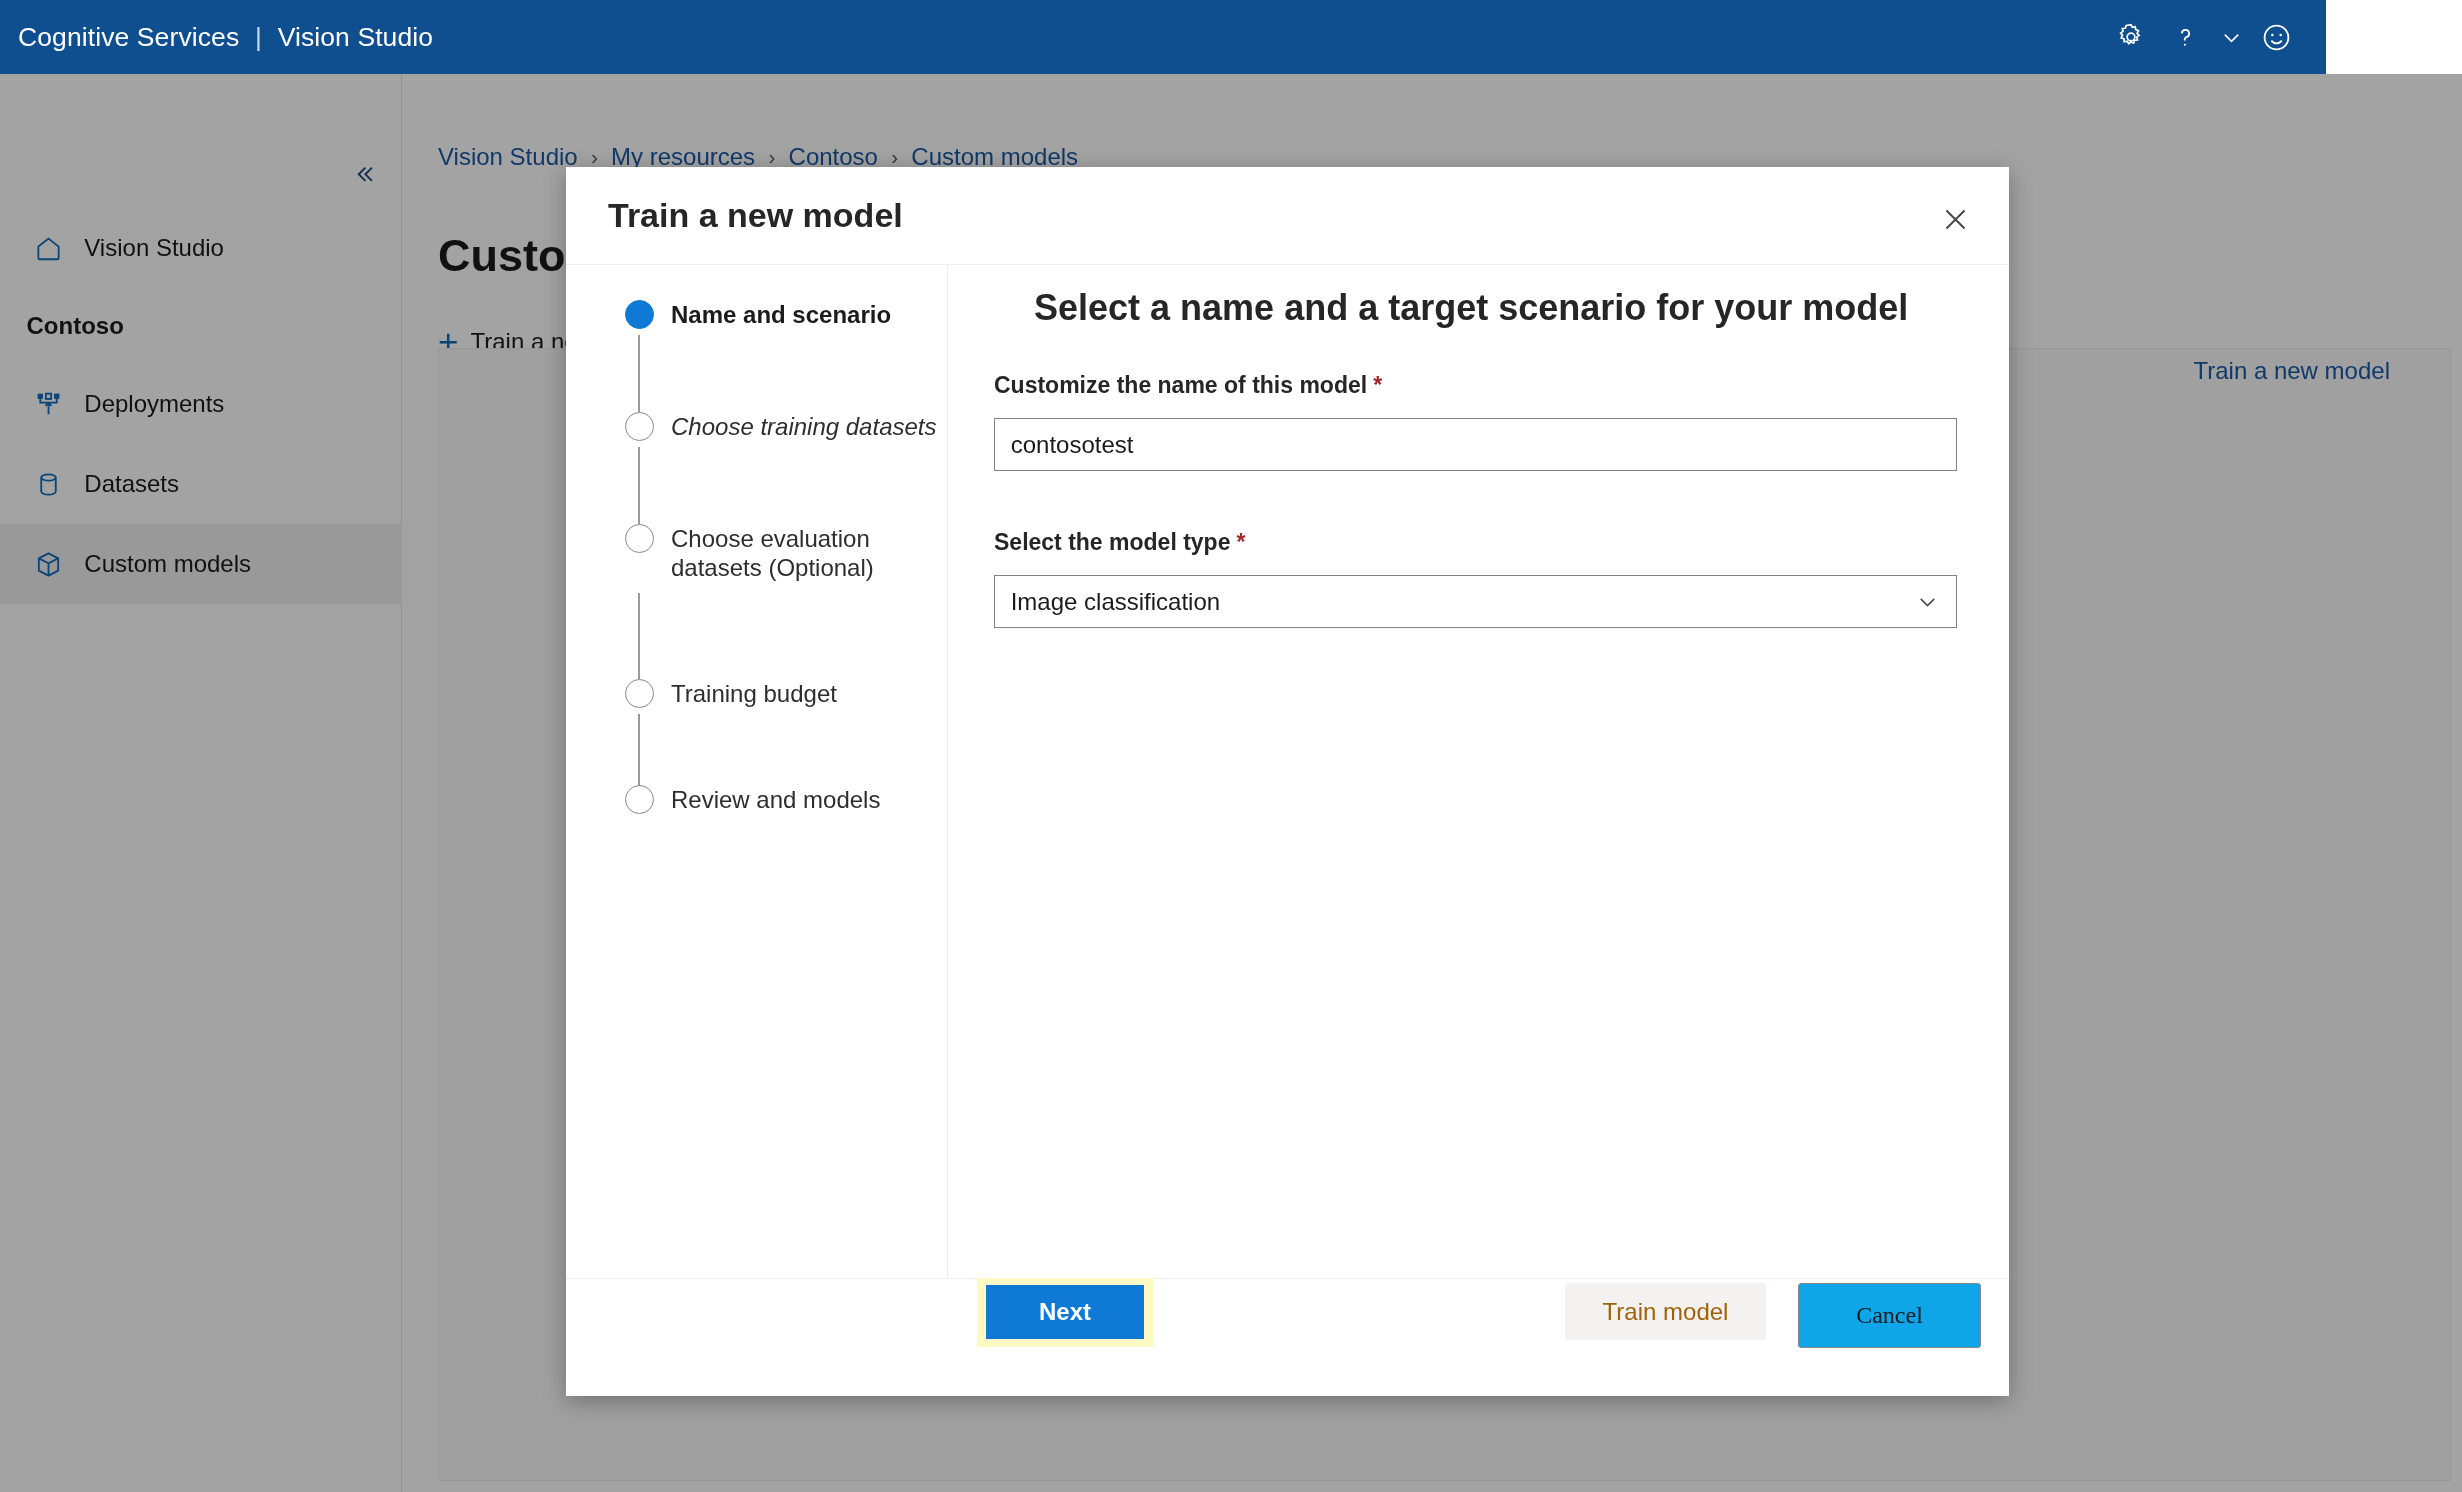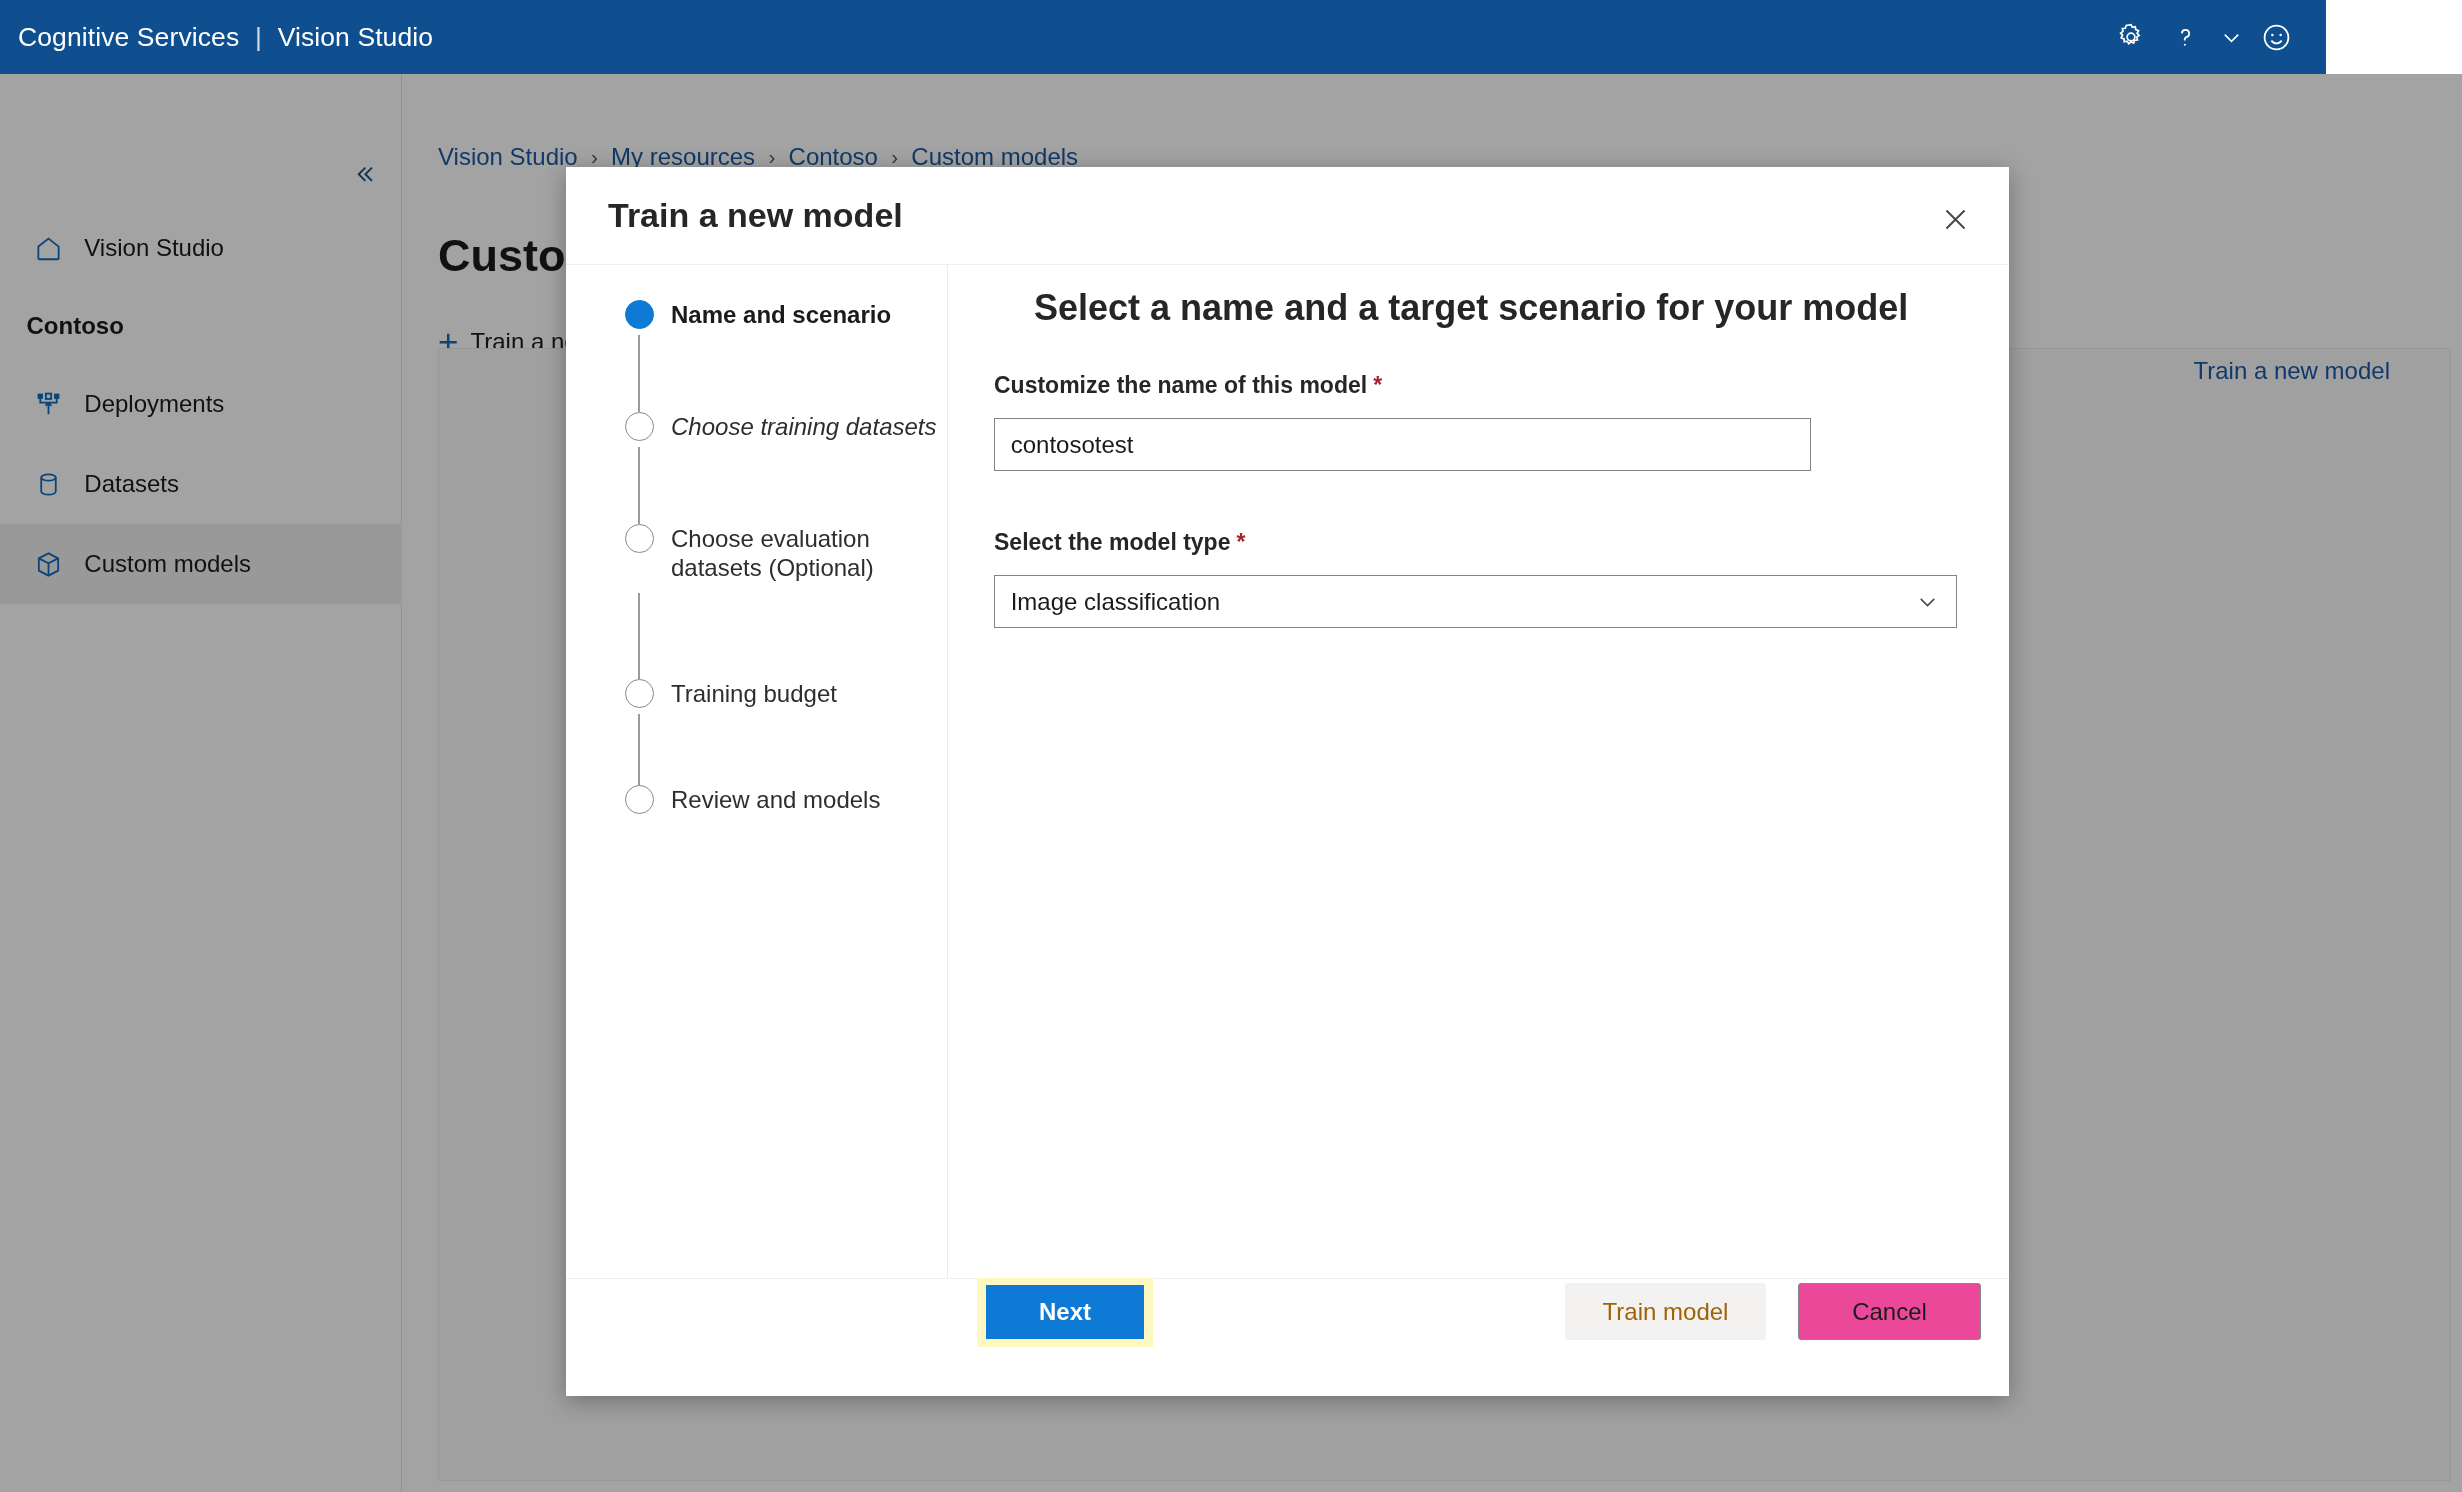--- a/index.html
+++ b/index.html
@@ -171,21 +171,21 @@
     position:absolute; left:46px; top:22px;
     font-size:36px; font-weight:bold; color:#262626; white-space:nowrap;margin-left:40px;
   }
   .field-label {
     position:absolute; left:46px;
     font-size:23px; font-weight:bold; color:#262626; white-space:nowrap;
   }
   .req { color:#a4262c; font-weight:bold; margin-left:6px; }
   .textbox {
     position:absolute; left:46px;
-    width:817px; height:53px;
+    width:963px; height:53px;
     border:1.2px solid #828282; background:#ffffff;
     box-sizing:border-box;
     display:flex; align-items:center;
     padding:0 15.7px;
     font-size:24px; color:#1b1b1b;
   }
   .dropdown {
     position:absolute; left:46px;
     width:963px; height:53px;
     border:1.2px solid #828282; background:#ffffff;
@@ -222,27 +222,27 @@
     position:absolute; right:243px; top:4.2px;
     width:201px; height:57px;
     background:#f3f2f1; color:#a16207;
     font-size:24px;
     display:flex; align-items:center; justify-content:center;
     border-radius:3px; border:none;
     font-family:"Liberation Sans", sans-serif;
   }
   .btn-cancel {
     position:absolute; right:28px; top:4.2px;
-    width:183px; height:57px;
-    background:#ec4899; color:#1b1b1b;
+    width:183px; height:65px;
+    background:#0ea5e9; color:#1b1b1b;
     font-size:24px;
     display:flex; align-items:center; justify-content:center;
     border:1.2px solid #8a8886; border-radius:3px;
     box-sizing:border-box;
-    font-family:Liberation Sans, sans-serif;
+    font-family:Liberation Serif, serif;
   }
 </style>
 </head>
 <body>
 
 <div class="topbar">
   <div class="brand">
     <span>Cognitive Services</span>
     <span class="sep">|</span>
     <span>Vision Studio</span>

